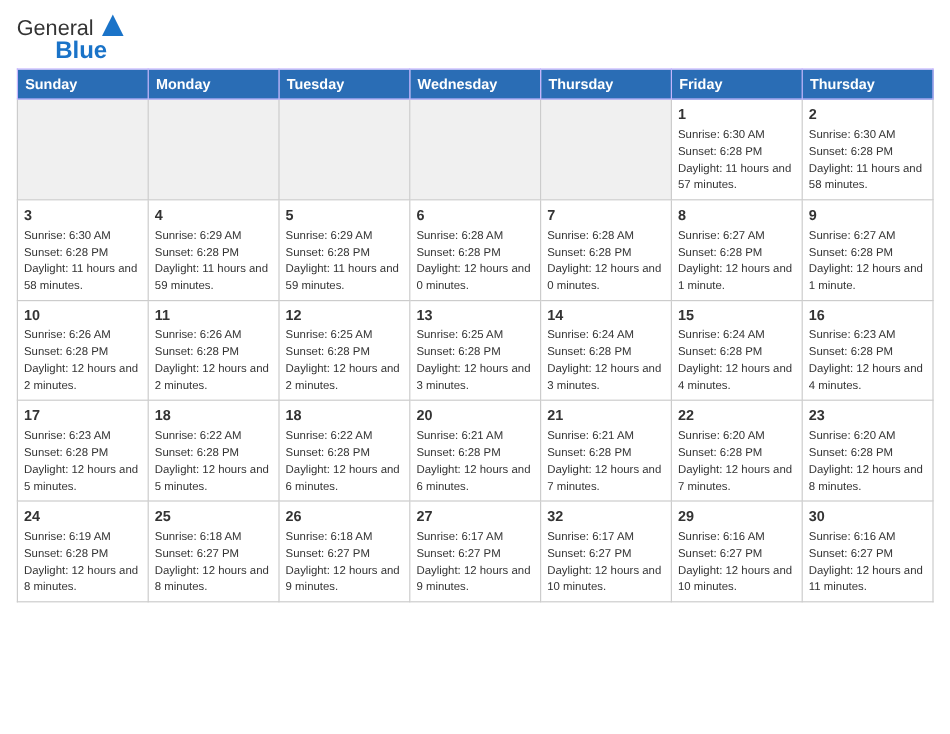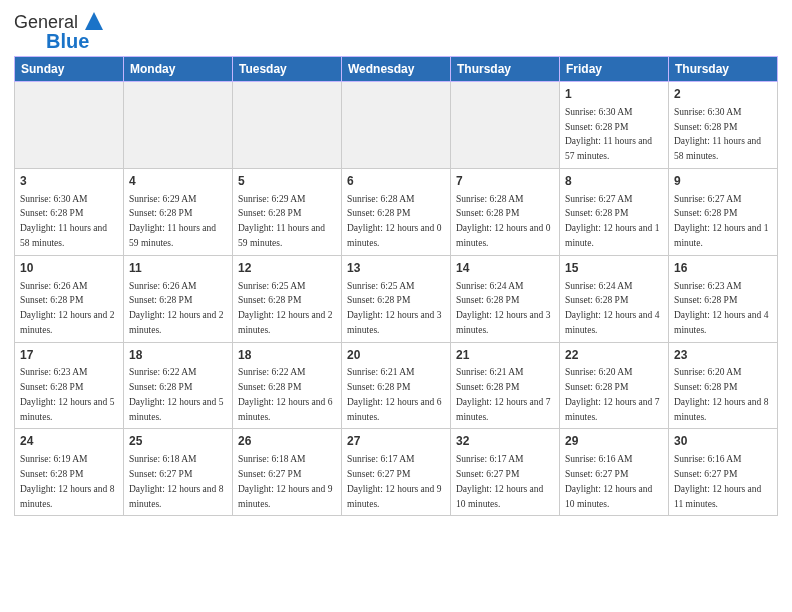--- a/index.html
+++ b/index.html
@@ -77,21 +77,20 @@
     .day-num {
       font-size: 12px;
       font-weight: bold;
       display: block;
       margin-bottom: 2px;
     }
     .day-info {
       font-size: 9.5px;
       color: #333;
       line-height: 1.45;
-      font-family: Liberation Serif, serif;
     }
   </style>
 </head>
 <body>
 
 <div class="page">
   <div class="header-row">
     <div class="logo">
       <div style="display:flex;flex-direction:column;align-items:flex-start;">
         <div style="display:flex;align-items:center;gap:2px;">

